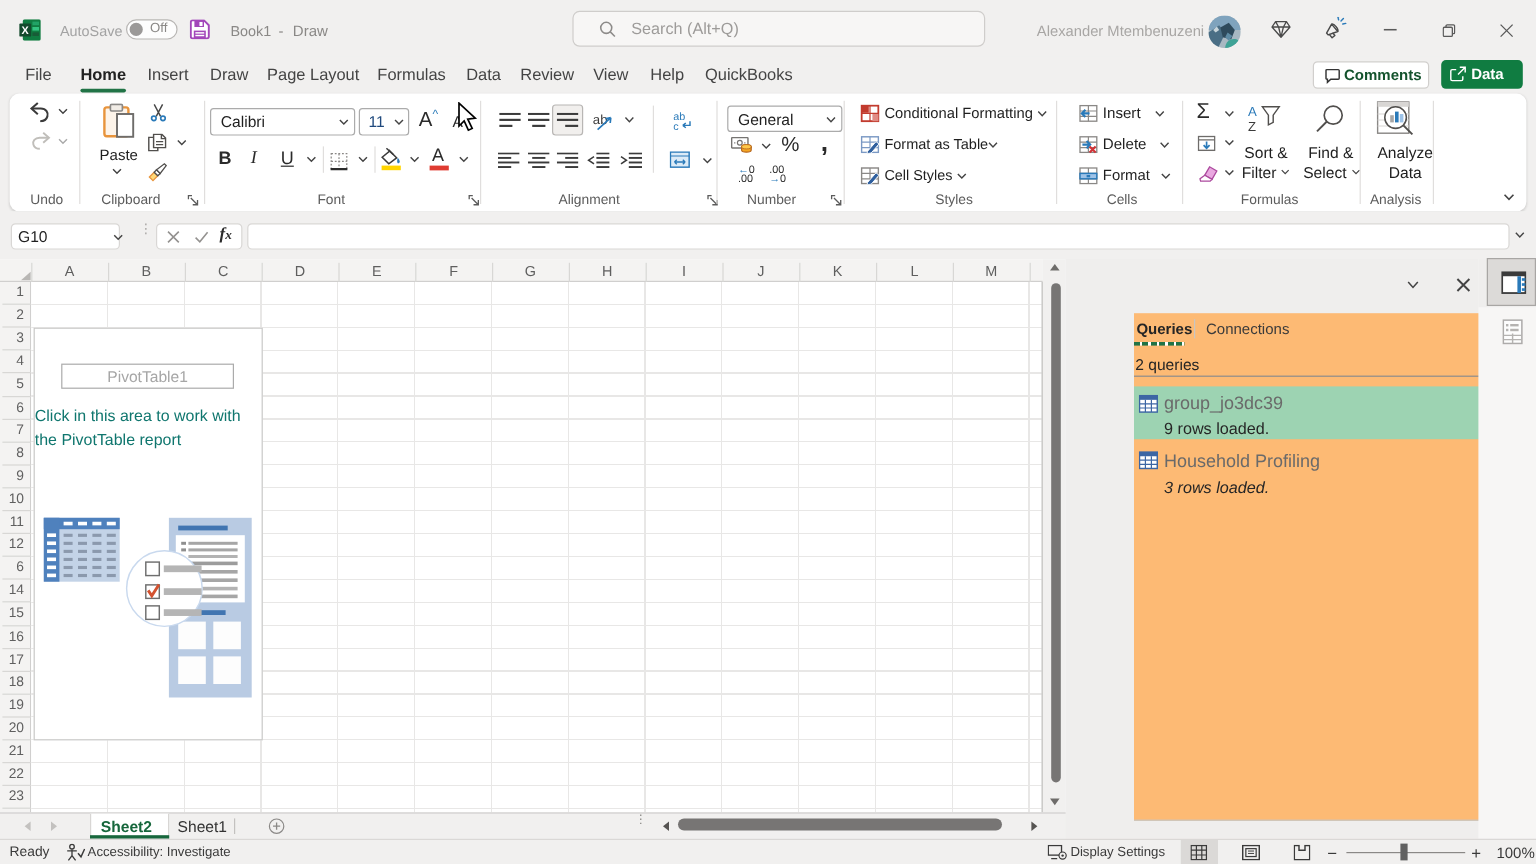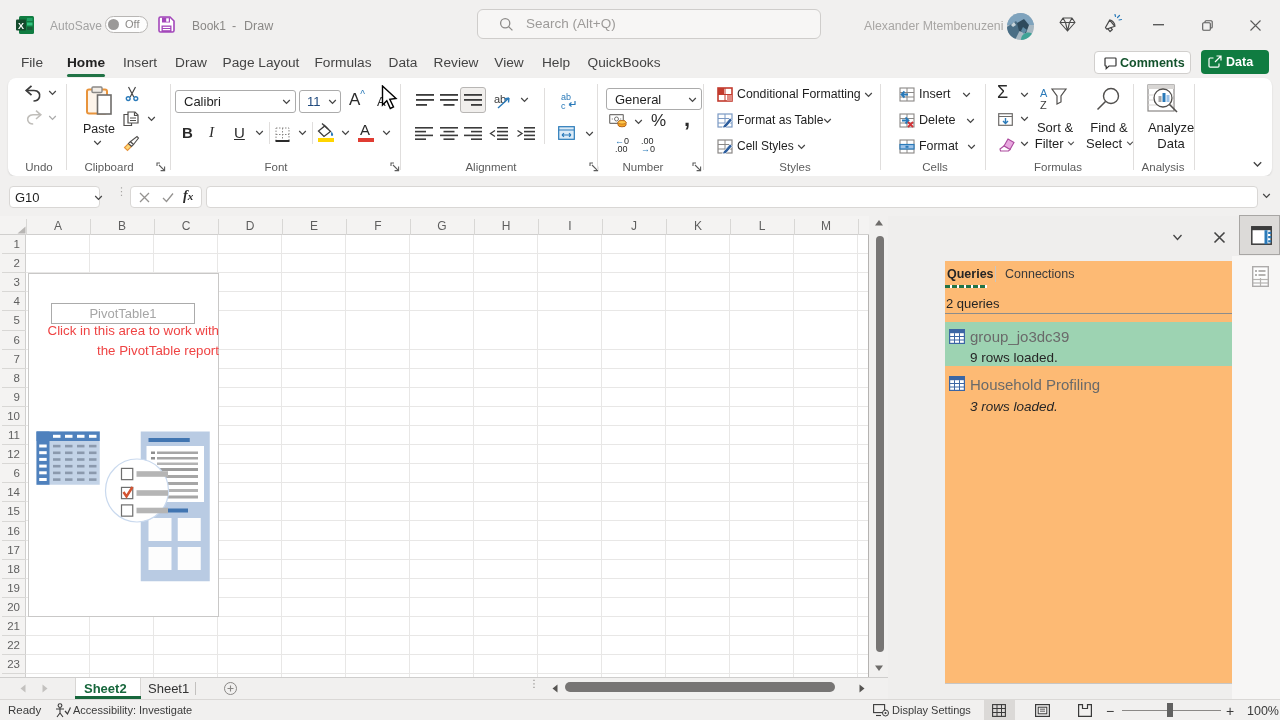--- a/index.html
+++ b/index.html
@@ -598,21 +598,21 @@
       <div class="rhl" style="top:382.0px;">21</div>
       <div class="abs" style="left:2px;top:400.1px;width:24px;height:1px;background:#d8d7d5;"></div>
       <div class="rhl" style="top:401.1px;">22</div>
       <div class="abs" style="left:2px;top:419.2px;width:24px;height:1px;background:#d8d7d5;"></div>
       <div class="rhl" style="top:420.2px;">23</div>
       <div class="abs" style="left:2px;top:438.3px;width:24px;height:1px;background:#d8d7d5;"></div>
     </div>
   <div id="cells"></div>
   <div class="abs" style="left:28px;top:57px;width:190.5px;height:344px;background:#fff;border:1px solid #c9c8c7;">
     <div class="abs" style="left:22px;top:29px;width:144px;height:21px;border:1px solid #ababab;text-align:center;font-size:13px;color:#a6a6a6;line-height:20px;">PivotTable1</div>
-    <div class="abs" style="left:0;top:47px;width:190px;text-align:right;font-size:13.3px;color:#ef4444;line-height:19.5px;">Click in this area to work with<br>the PivotTable report</div>
+    <div class="abs" style="left:0;top:63px;width:190px;text-align:left;font-size:13.3px;color:#0f766e;line-height:19.5px;">Click in this area to work with<br>the PivotTable report</div>
     <svg class="abs" style="left:0px;top:150px" width="190" height="172" viewBox="0 0 190 172">
         <rect x="7.5" y="7.5" width="63.25" height="53.25" fill="#c3d3e7"></rect>
         <rect x="7.5" y="7.5" width="63.25" height="9.5" fill="#4f81bd"></rect>
         <rect x="7.5" y="7.5" width="13" height="53.25" fill="#4f81bd"></rect>
         <rect x="24" y="10.8" width="7.5" height="3" fill="#fff"></rect>
         <rect x="36" y="10.8" width="7.5" height="3" fill="#fff"></rect>
         <rect x="48" y="10.8" width="7.5" height="3" fill="#fff"></rect>
         <rect x="60" y="10.8" width="7.5" height="3" fill="#fff"></rect>
         <rect x="10.2" y="20.5" width="7.5" height="3" fill="#fff"></rect>
         <rect x="10.2" y="27.2" width="7.5" height="3" fill="#fff"></rect>

